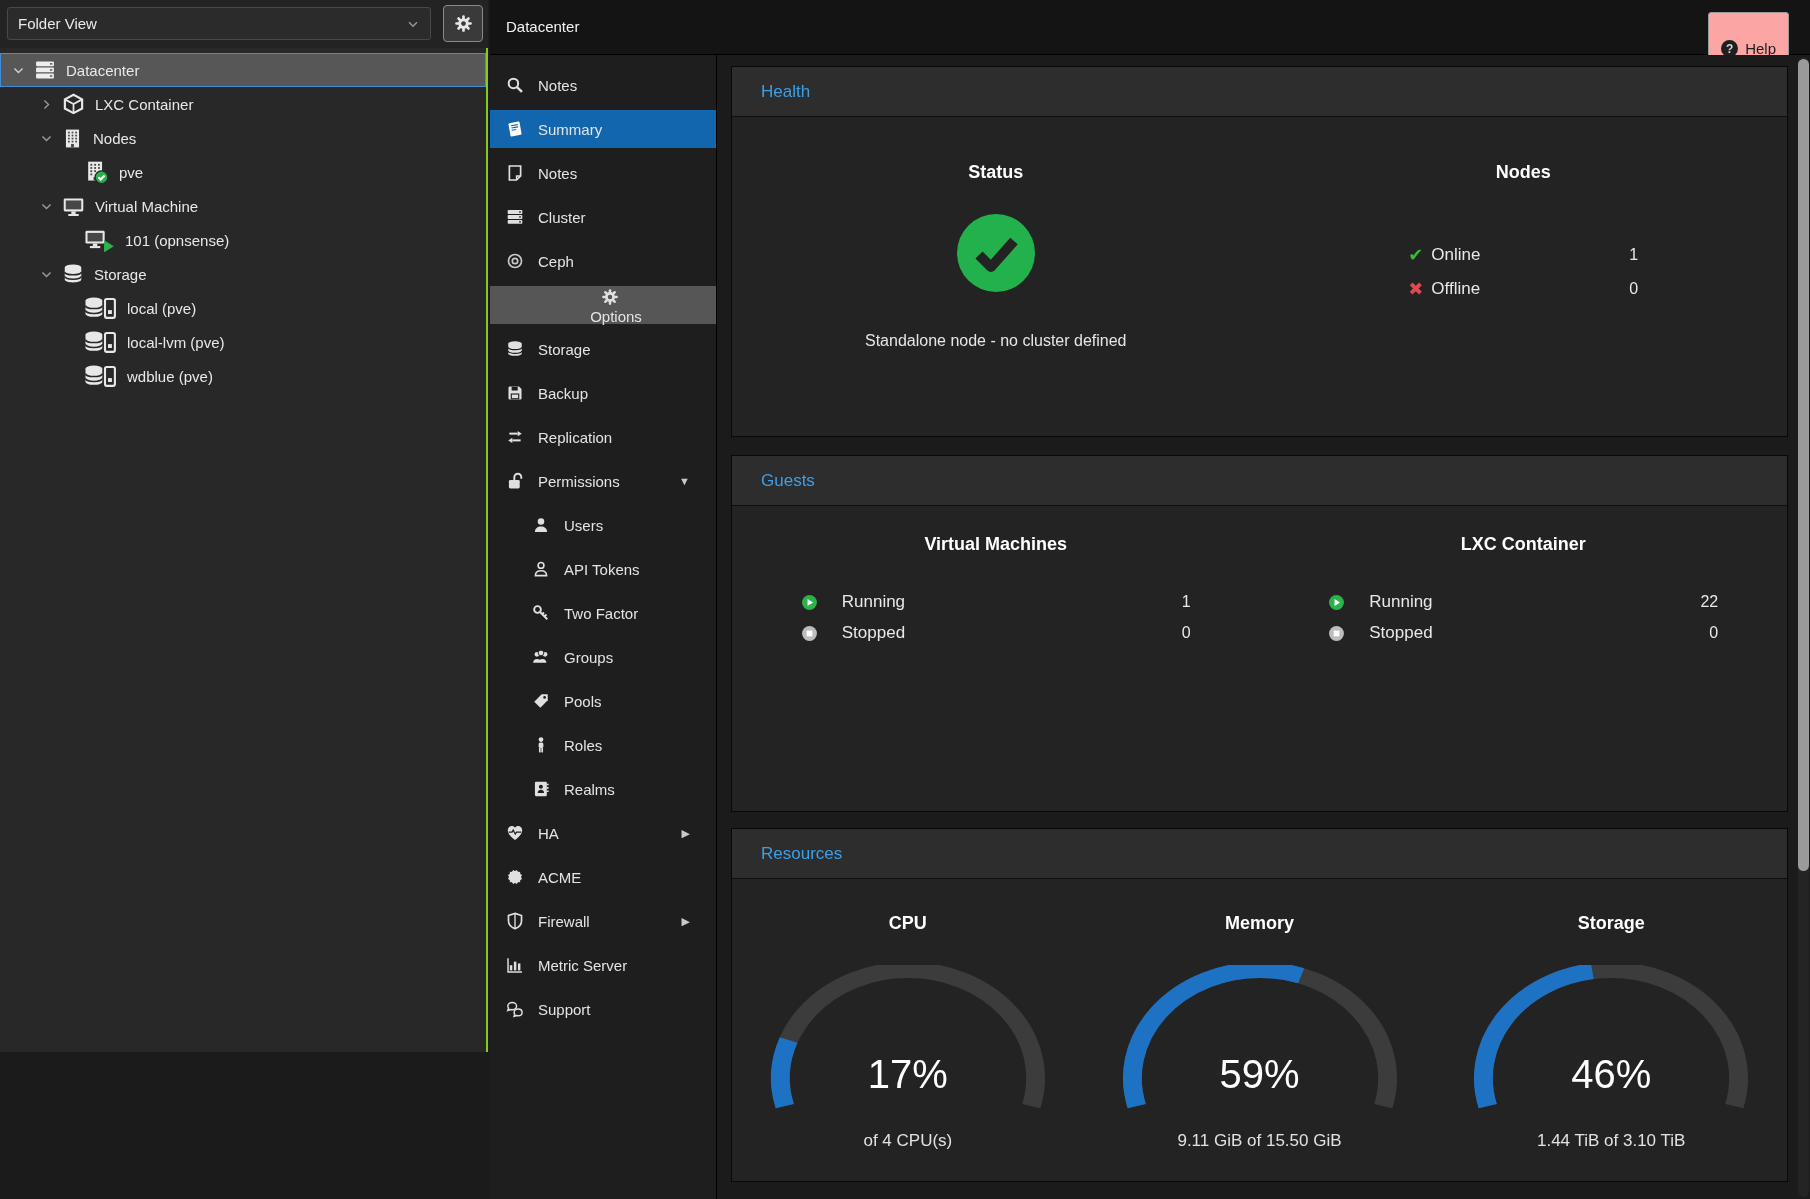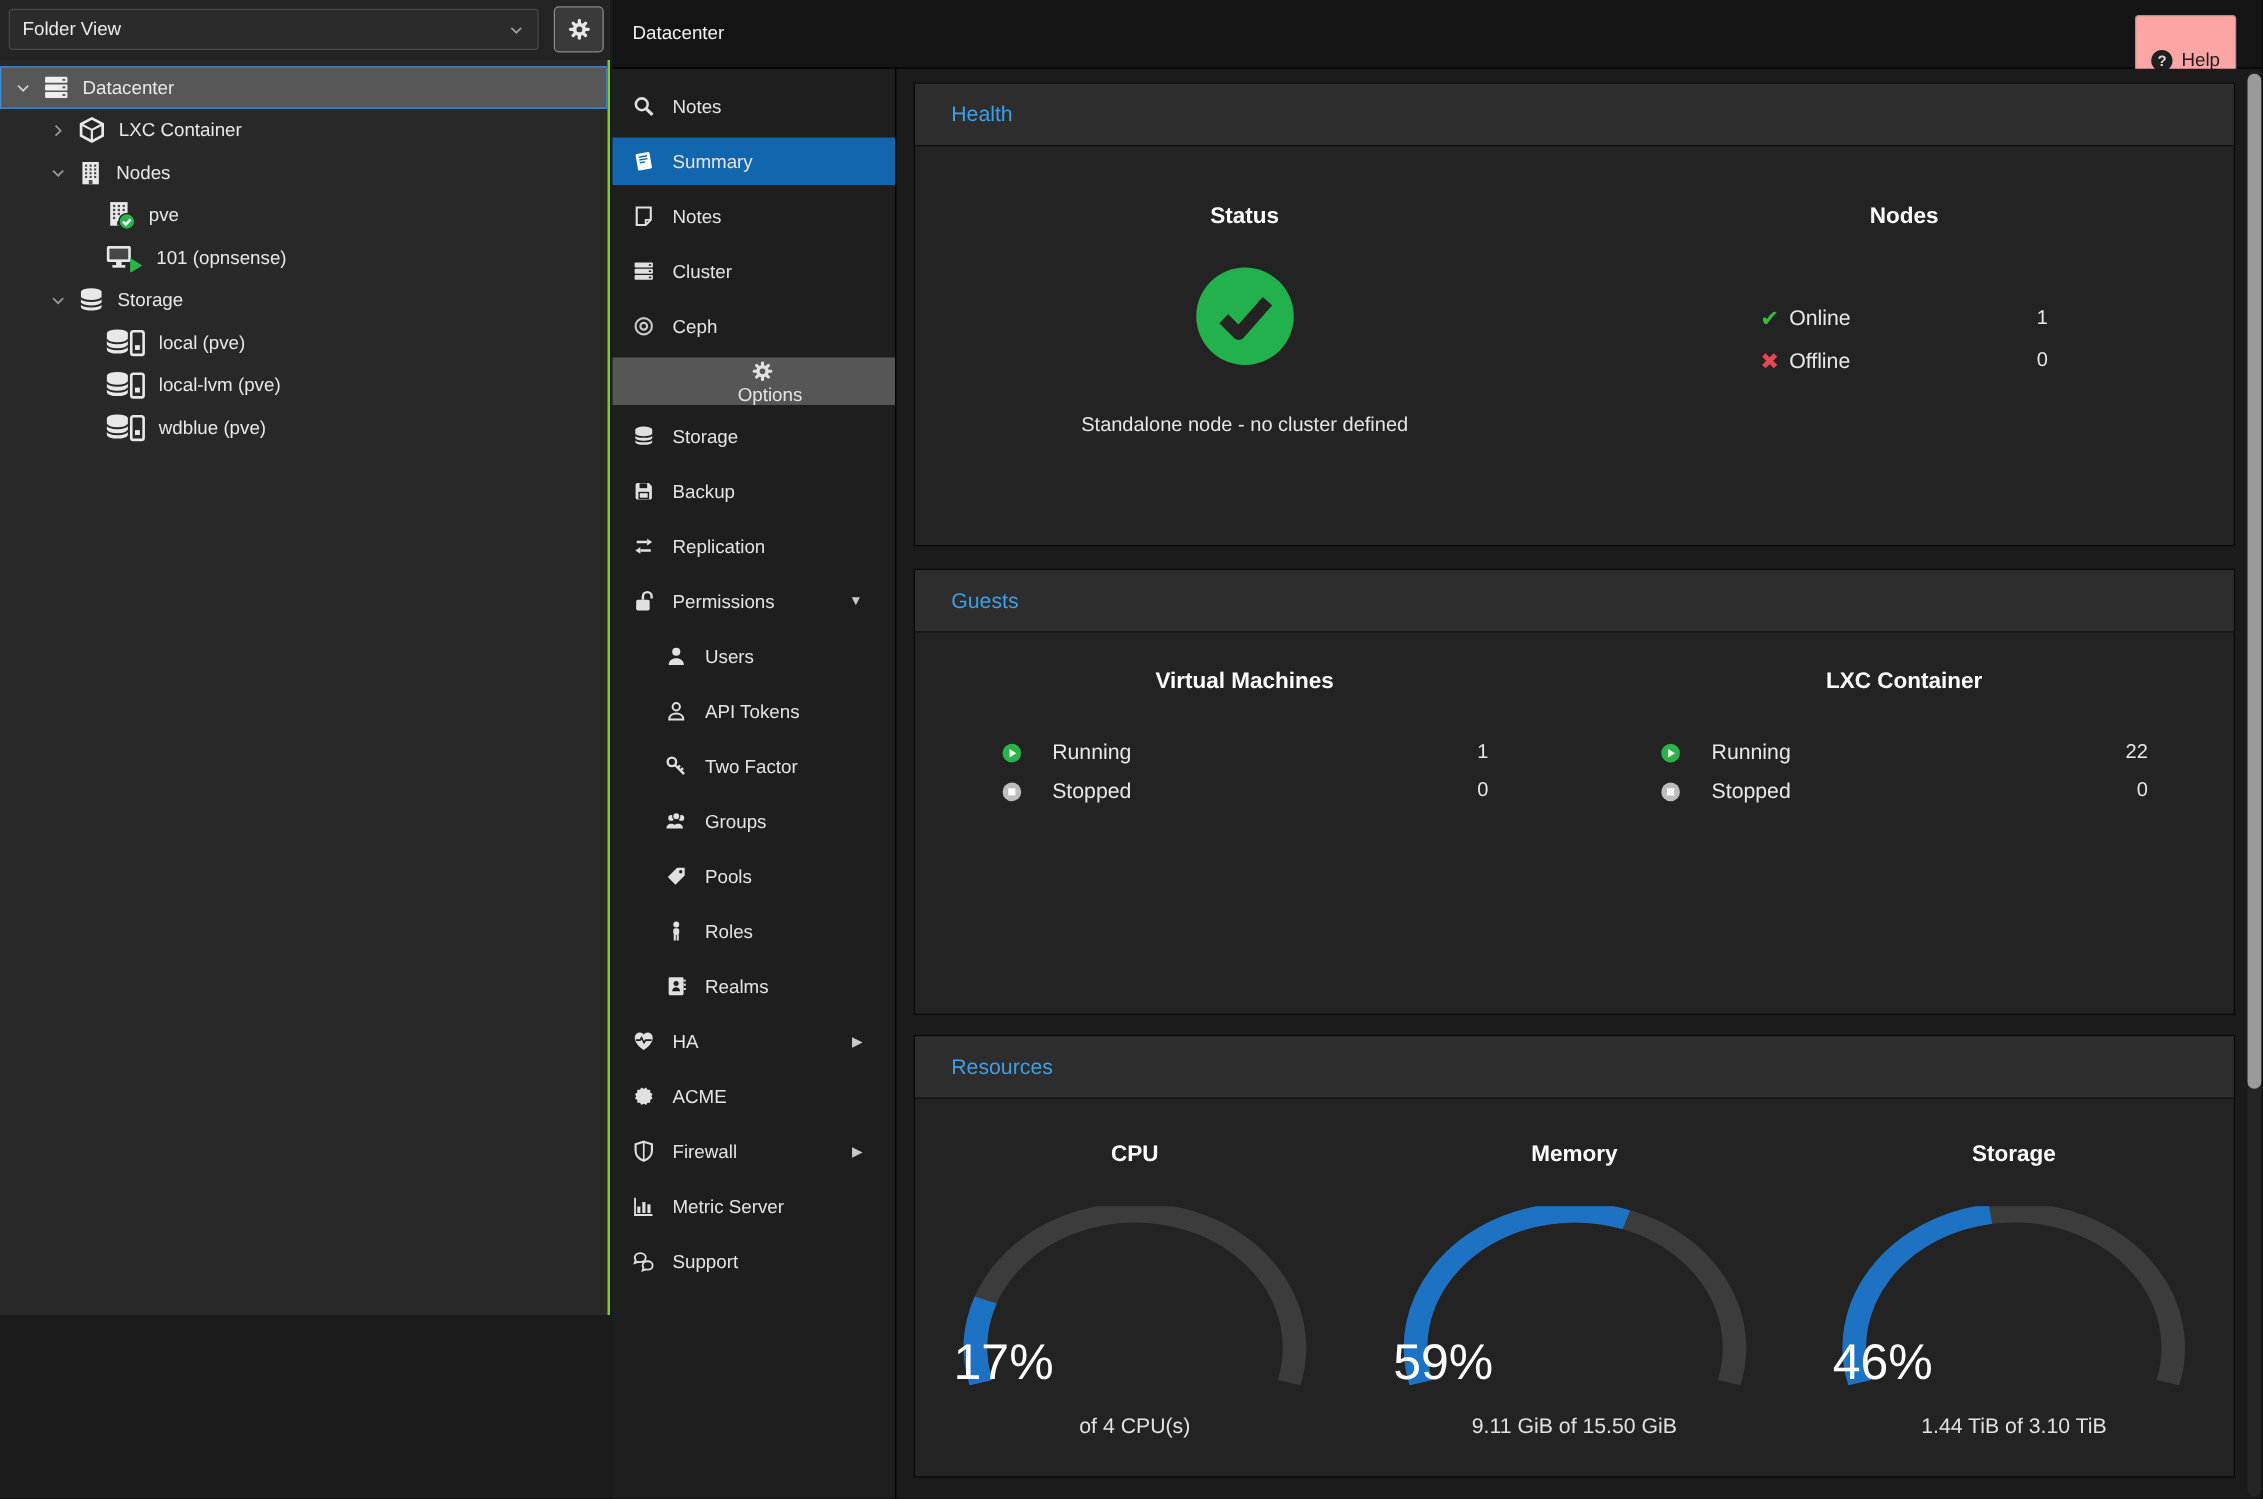--- a/index.html
+++ b/index.html
@@ -81,21 +81,21 @@
   .grows{margin-top:30px;width:390px;display:flex;flex-direction:column;gap:3px;}
   .grow{height:28px;display:flex;align-items:center;font-size:17px;}
   .grow .glabel{margin-left:24px;}
   .grow .gval{margin-left:auto;font-size:16px;}
   
   #resPanel .colhead{margin-top:34px;height:24px;}
   .gauge{margin-top:28px;position:relative;width:290px;height:150px;}
   .gauge svg{position:absolute;left:0;top:0;width:290px;height:150px;}
   .gtrack{fill:none;stroke:#3c3c3c;stroke-width:13;}
   .gfill{fill:none;stroke:#1e72c4;stroke-width:13;}
-  .gpct{position:absolute;left:0;right:0;bottom:2px;text-align:left;font-size:40px;color:#fff;}
+  .gpct{position:absolute;left:0;right:0;bottom:18px;text-align:center;font-size:40px;color:#fff;}
   .gcap{margin-top:16px;font-size:17px;color:#e2e2e2;}
   svg{display:block;}
 </style>
 </head>
 <body>
 
 <div id="app">
 
   <div id="treePanel">
     <div id="viewBar">
@@ -202,20 +202,36 @@
                 <rect x="4.6" y="7.4" width="1.3" height="1.3"></rect>
                 <rect x="7.35" y="7.4" width="1.3" height="1.3"></rect>
                 <rect x="4.6" y="9.7" width="1.3" height="1.3"></rect>
                 <rect x="6.9" y="12.2" width="2.2" height="2.6"></rect>
               </g>
               <circle cx="12.6" cy="12.4" r="4.6" fill="#27b24a" stroke="#282828" stroke-width="0.9"></circle>
               <path d="M10.4 12.5l1.6 1.6 2.8-3" fill="none" stroke="#ffffff" stroke-width="1.5"></path>
             </svg>
           </span>
         <span class="tlabel">pve</span>
+      </div>
+      <div class="trow lv1">
+        <span class="chev">
+            <svg width="13" height="13" viewBox="0 0 16 16">
+              <path d="M3 5.5l5 5 5-5" fill="none" stroke="#9a9a9a" stroke-width="1.7"></path>
+            </svg>
+          </span>
+        <span class="ticon">
+            <svg width="23" height="23" viewBox="0 0 16 16">
+              <rect x="1.2" y="2.4" width="13.6" height="9" rx="0.9" fill="#e8e8e8"></rect>
+              <rect x="2.6" y="3.8" width="10.8" height="6.2" fill="#474747"></rect>
+              <rect x="6.5" y="11.4" width="3" height="1.8" fill="#e8e8e8"></rect>
+              <rect x="4.4" y="13.2" width="7.2" height="1.4" fill="#e8e8e8"></rect>
+            </svg>
+          </span>
+        <span class="tlabel">Virtual Machine</span>
       </div>
       <div class="trow lv2">
         <span class="ticon">
             <svg width="31" height="24" viewBox="0 0 21 16">
               <rect x="1" y="1.8" width="13" height="8.6" rx="0.9" fill="#e8e8e8"></rect>
               <rect x="2.4" y="3.2" width="10.2" height="5.8" fill="#474747"></rect>
               <rect x="6" y="10.4" width="3" height="1.7" fill="#e8e8e8"></rect>
               <rect x="4" y="12.1" width="7" height="1.4" fill="#e8e8e8"></rect>
               <path d="M13.6 8.2l6.6 4.1-6.6 4.1z" fill="#2eb24a"></path>
             </svg>

